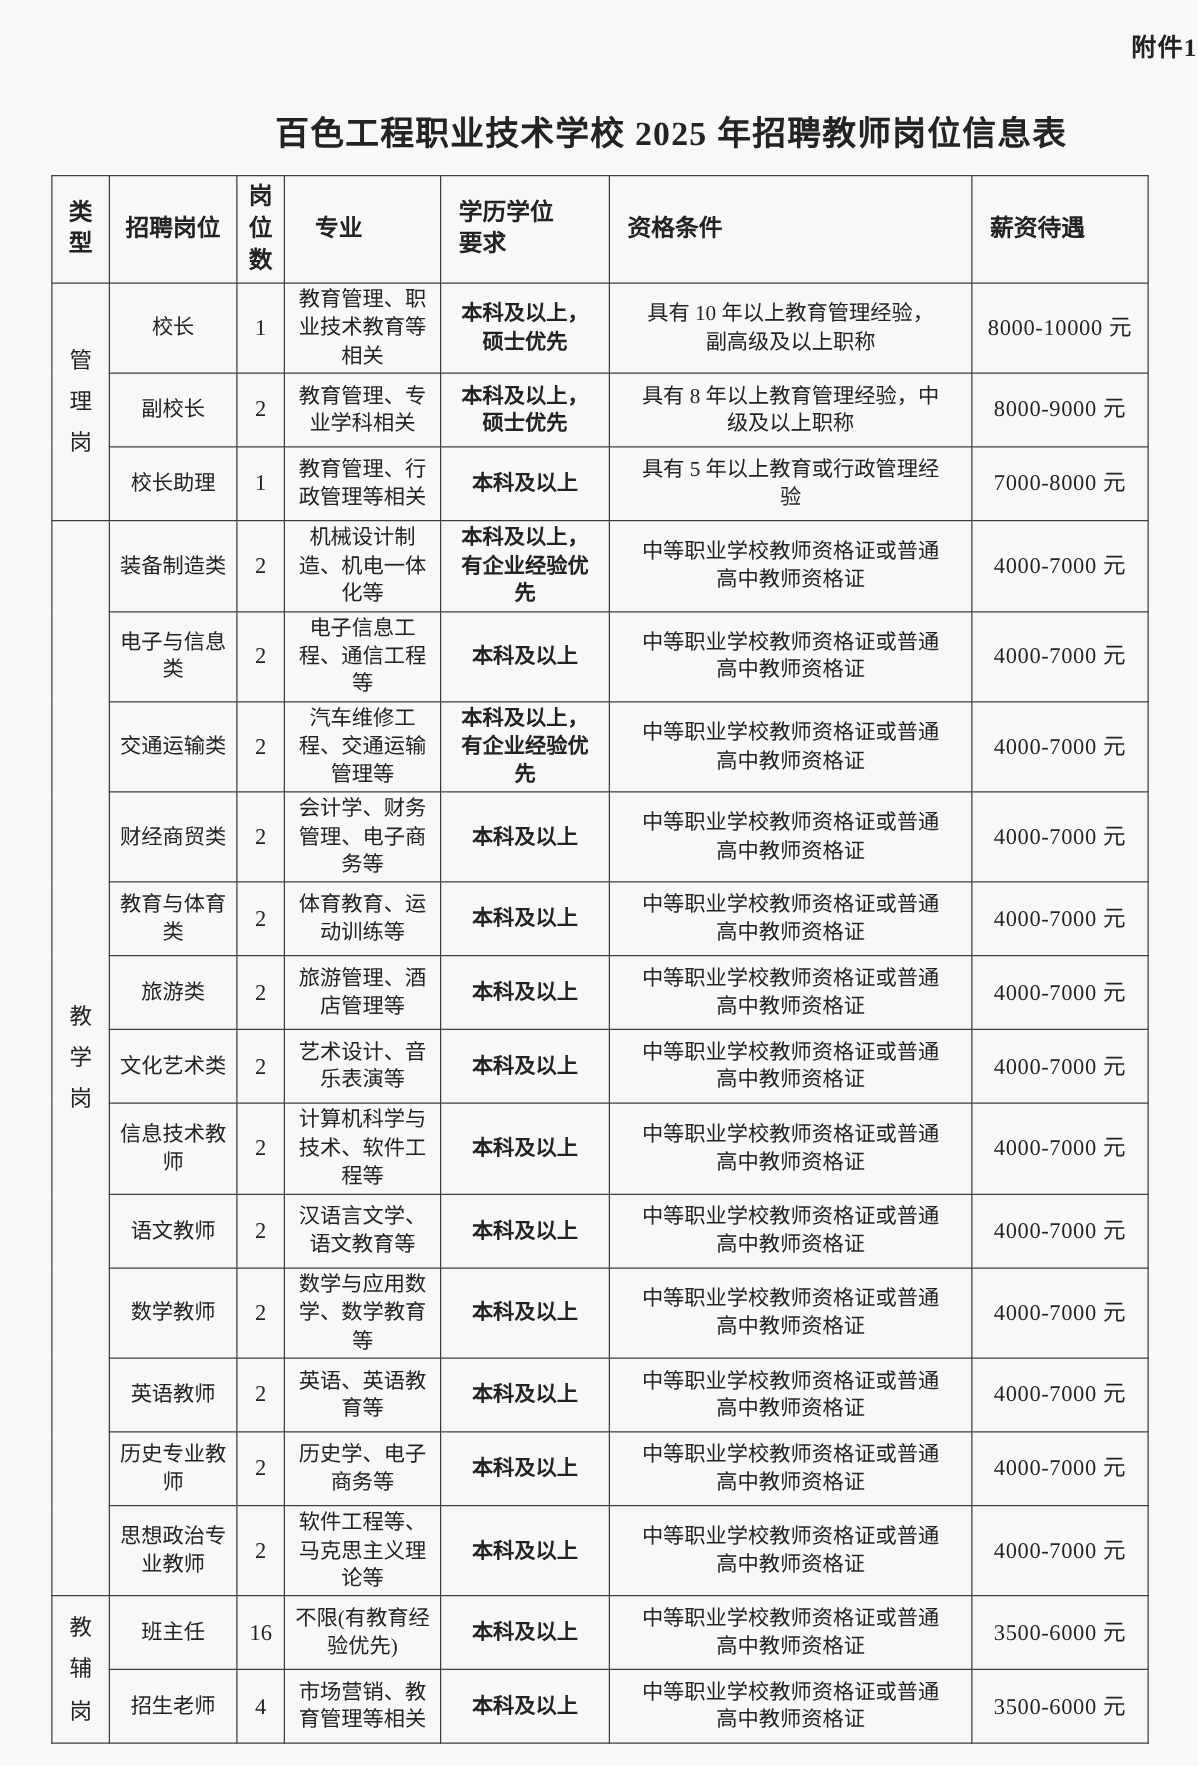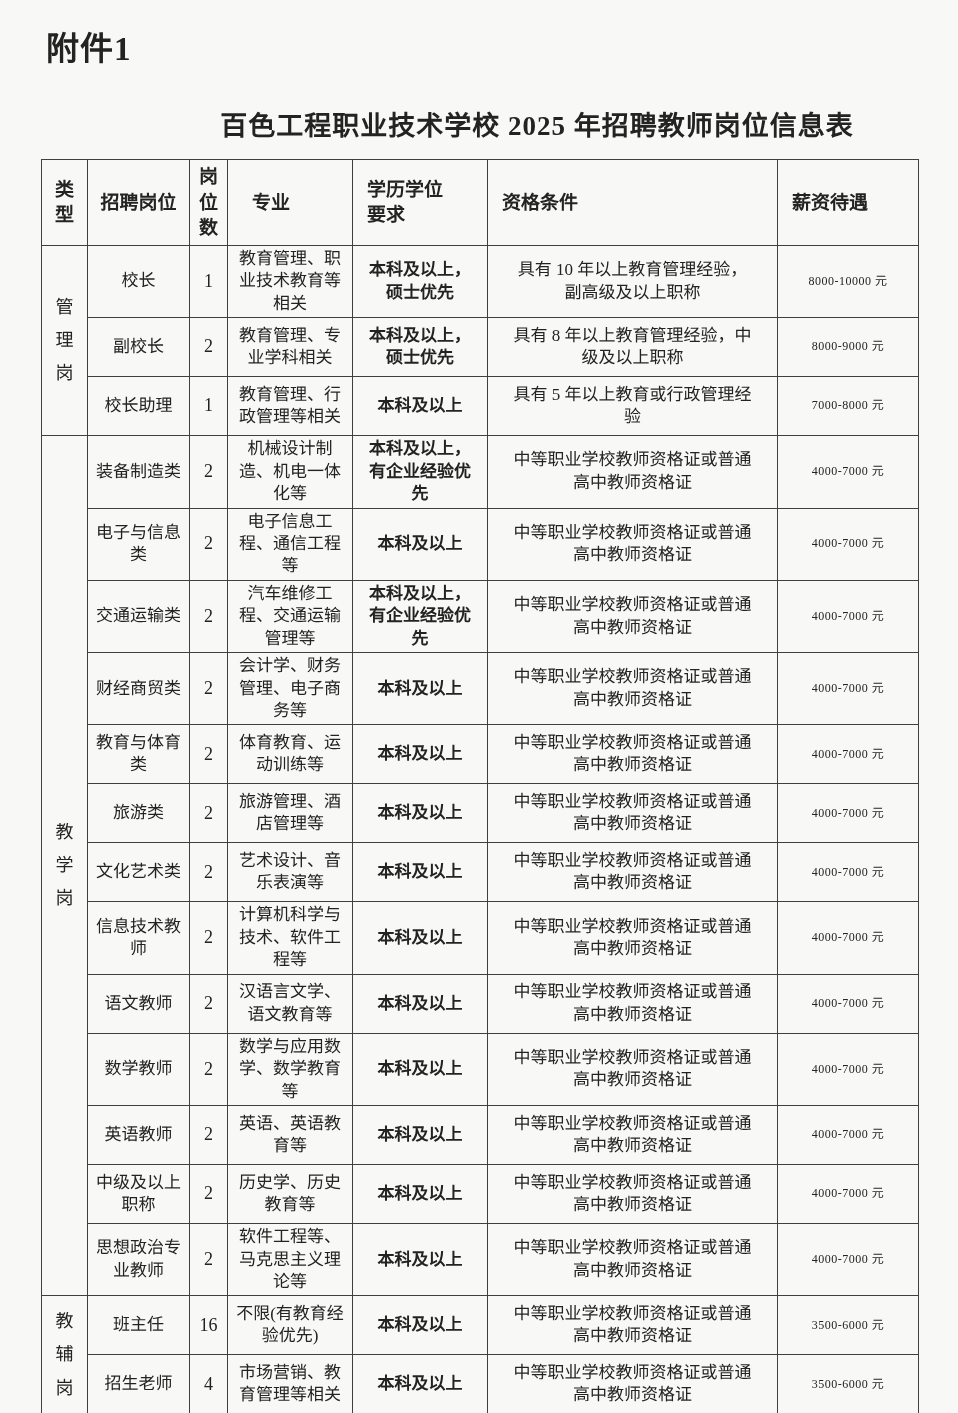--- a/index.html
+++ b/index.html
@@ -13,24 +13,25 @@
     -webkit-font-smoothing: antialiased;
   }
   .page {
     width: 958px;
     height: 1413px;
     box-sizing: border-box;
     padding-top: 22px;
     overflow: hidden;
   }
   .attachment {
-    font-size: 33px;
+    font-size: 20px;
     font-weight: bold;
     margin: 0 0 0 46px;
     letter-spacing: 1px;
+    text-align: right;
   }
   .title {
     font-size: 27px;
     font-weight: bold;
     text-align: center;
     margin: 34px 0 16px 0;
     position: relative;
     left: 58px;
     letter-spacing: 1px;
   }
@@ -65,21 +66,21 @@
     display: inline-block;
     width: 1.08em;
     word-break: break-all;
     line-height: 1.35;
     text-align: center;
   }
   td.type-cell { font-weight: normal; font-size: 18px; }
   td.type-cell .stack { line-height: 1.85; }
   .job-table tbody td { height: 50px; }
   td.col-count { font-size: 18px; }
-  td.col-salary { font-size: 12px; letter-spacing: 0.5px; margin-top: 24px; }
+  td.col-salary { font-size: 18px; letter-spacing: 0.5px; margin-top: 24px; }
   td.col-qualification { padding: 2px 22px; }
   td.col-major { padding: 2px 8px; }
   td.col-education { padding: 2px 8px; font-weight: bold; }
 </style>
 </head>
 <body>
 
 <div class="page">
 
   <div class="attachment">附件1</div>
@@ -220,23 +221,23 @@
         </tr>
         <tr>
           <td class="col-position">英语教师</td>
           <td class="col-count">2</td>
           <td class="col-major">英语、英语教育等</td>
           <td class="col-education">本科及以上</td>
           <td class="col-qualification">中等职业学校教师资格证或普通高中教师资格证</td>
           <td class="col-salary">4000-7000 元</td>
         </tr>
         <tr>
-          <td class="col-position">中级及以上职称</td>
-          <td class="col-count">2</td>
-          <td class="col-major">历史学、历史教育等</td>
+          <td class="col-position">历史专业教师</td>
+          <td class="col-count">2</td>
+          <td class="col-major">历史学、电子商务等</td>
           <td class="col-education">本科及以上</td>
           <td class="col-qualification">中等职业学校教师资格证或普通高中教师资格证</td>
           <td class="col-salary">4000-7000 元</td>
         </tr>
         <tr>
           <td class="col-position">思想政治专业教师</td>
           <td class="col-count">2</td>
           <td class="col-major">软件工程等、马克思主义理论等</td>
           <td class="col-education">本科及以上</td>
           <td class="col-qualification">中等职业学校教师资格证或普通高中教师资格证</td>

